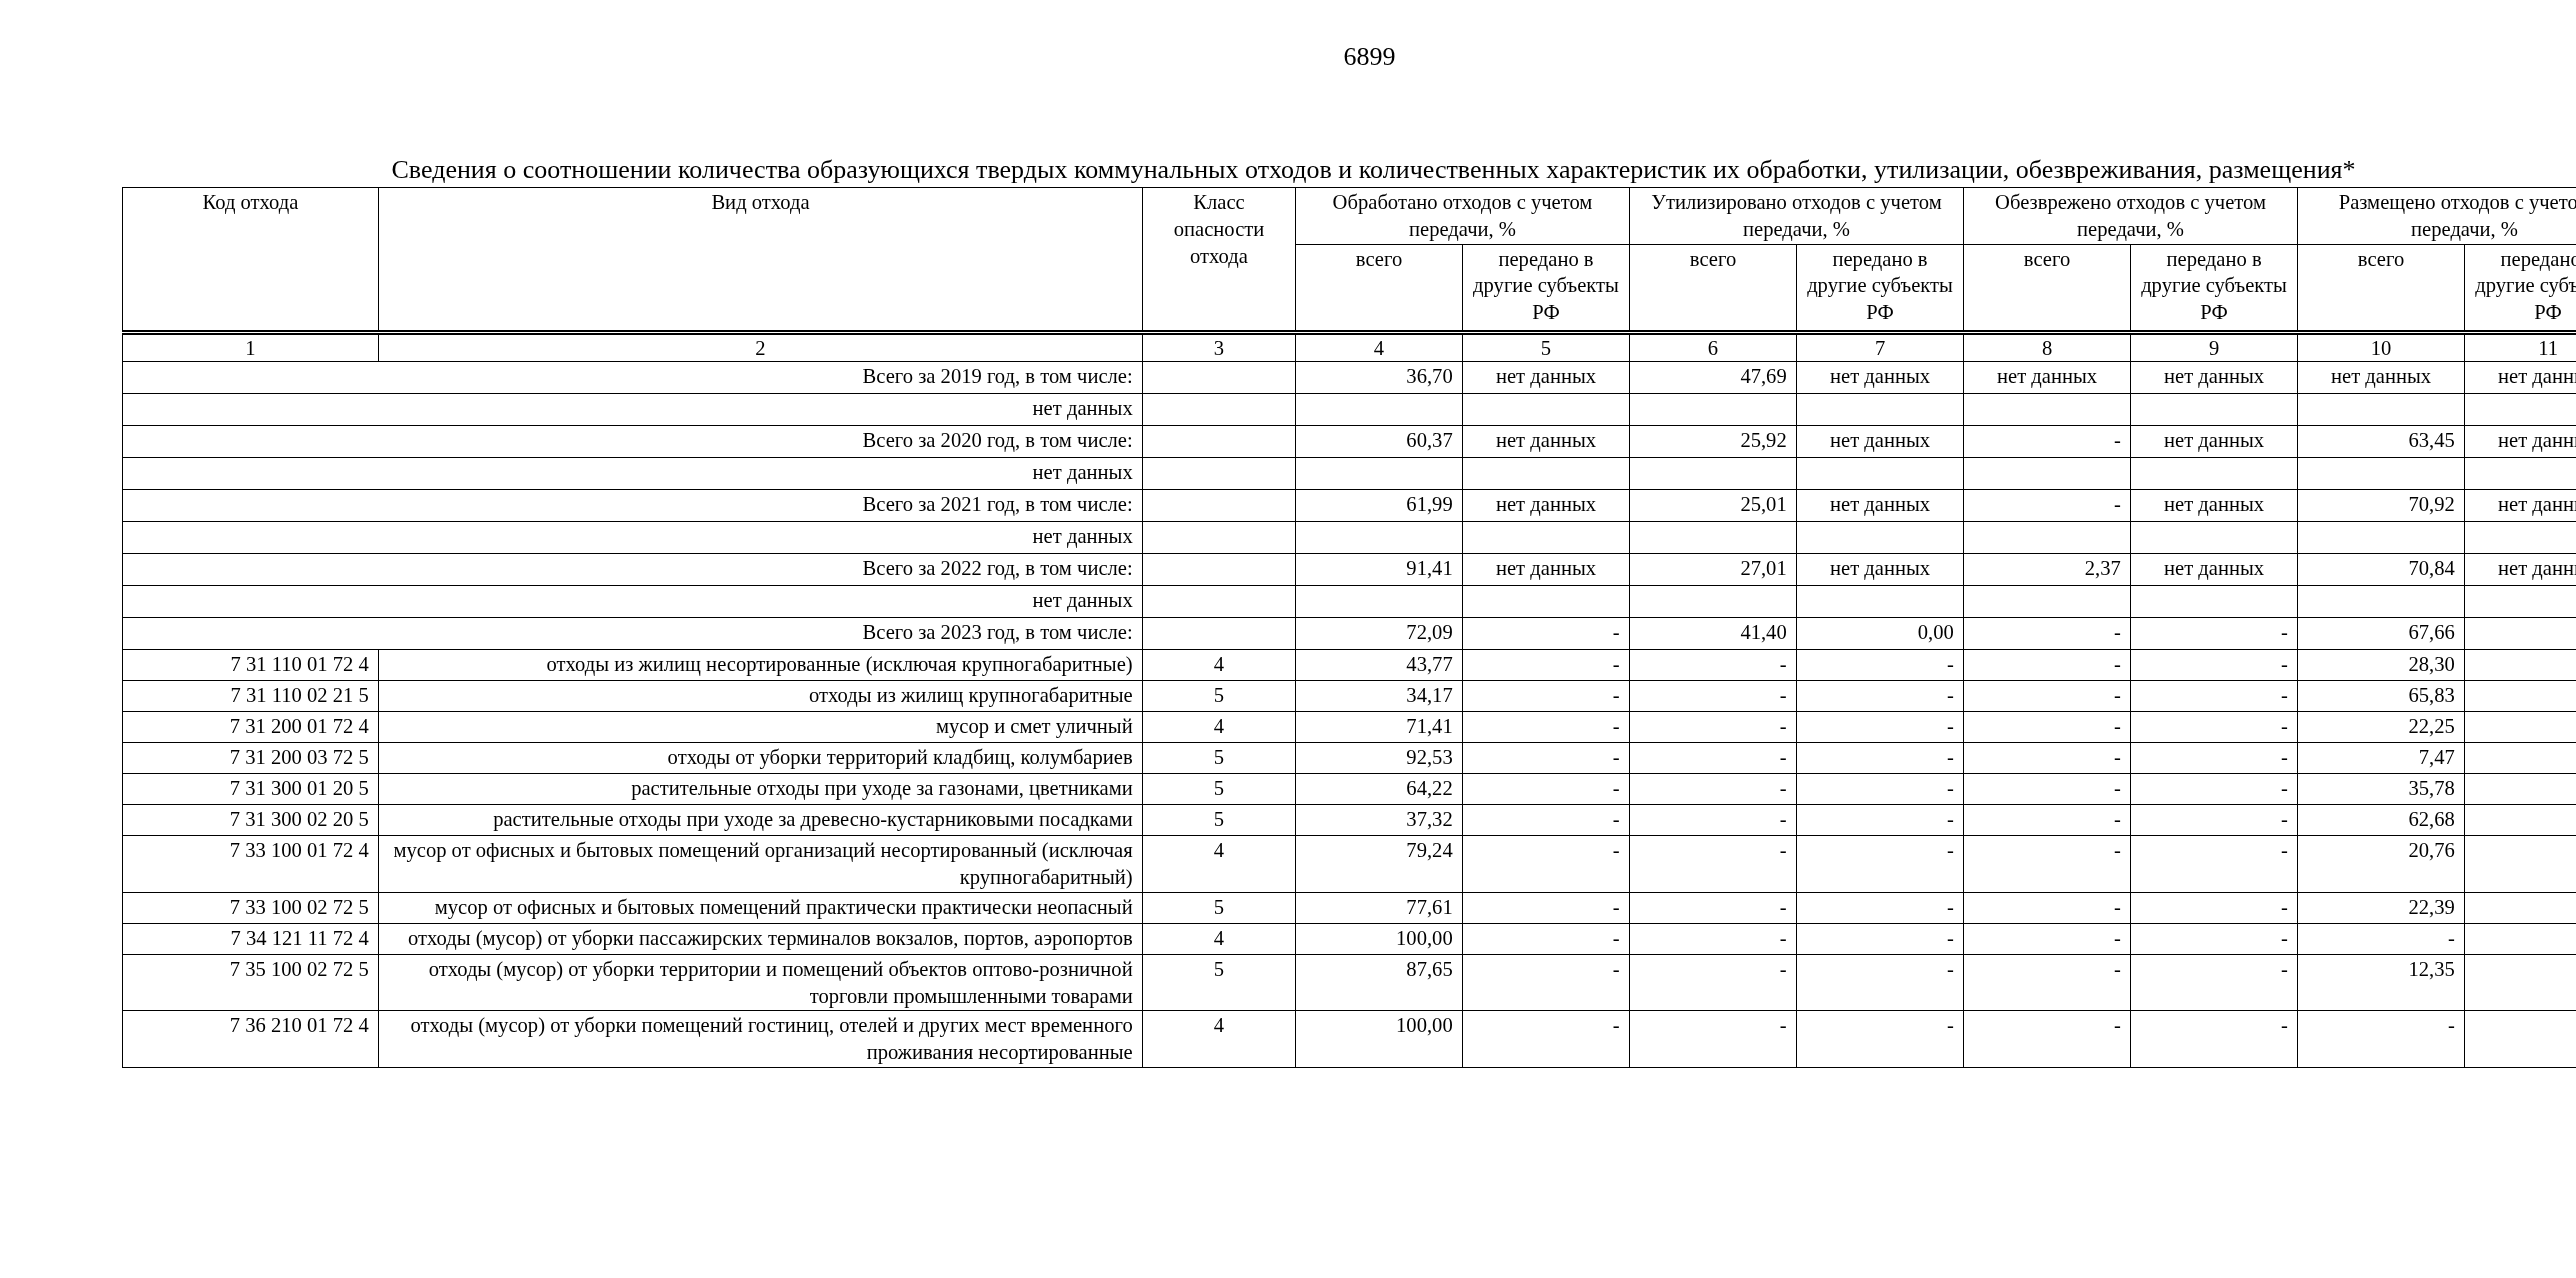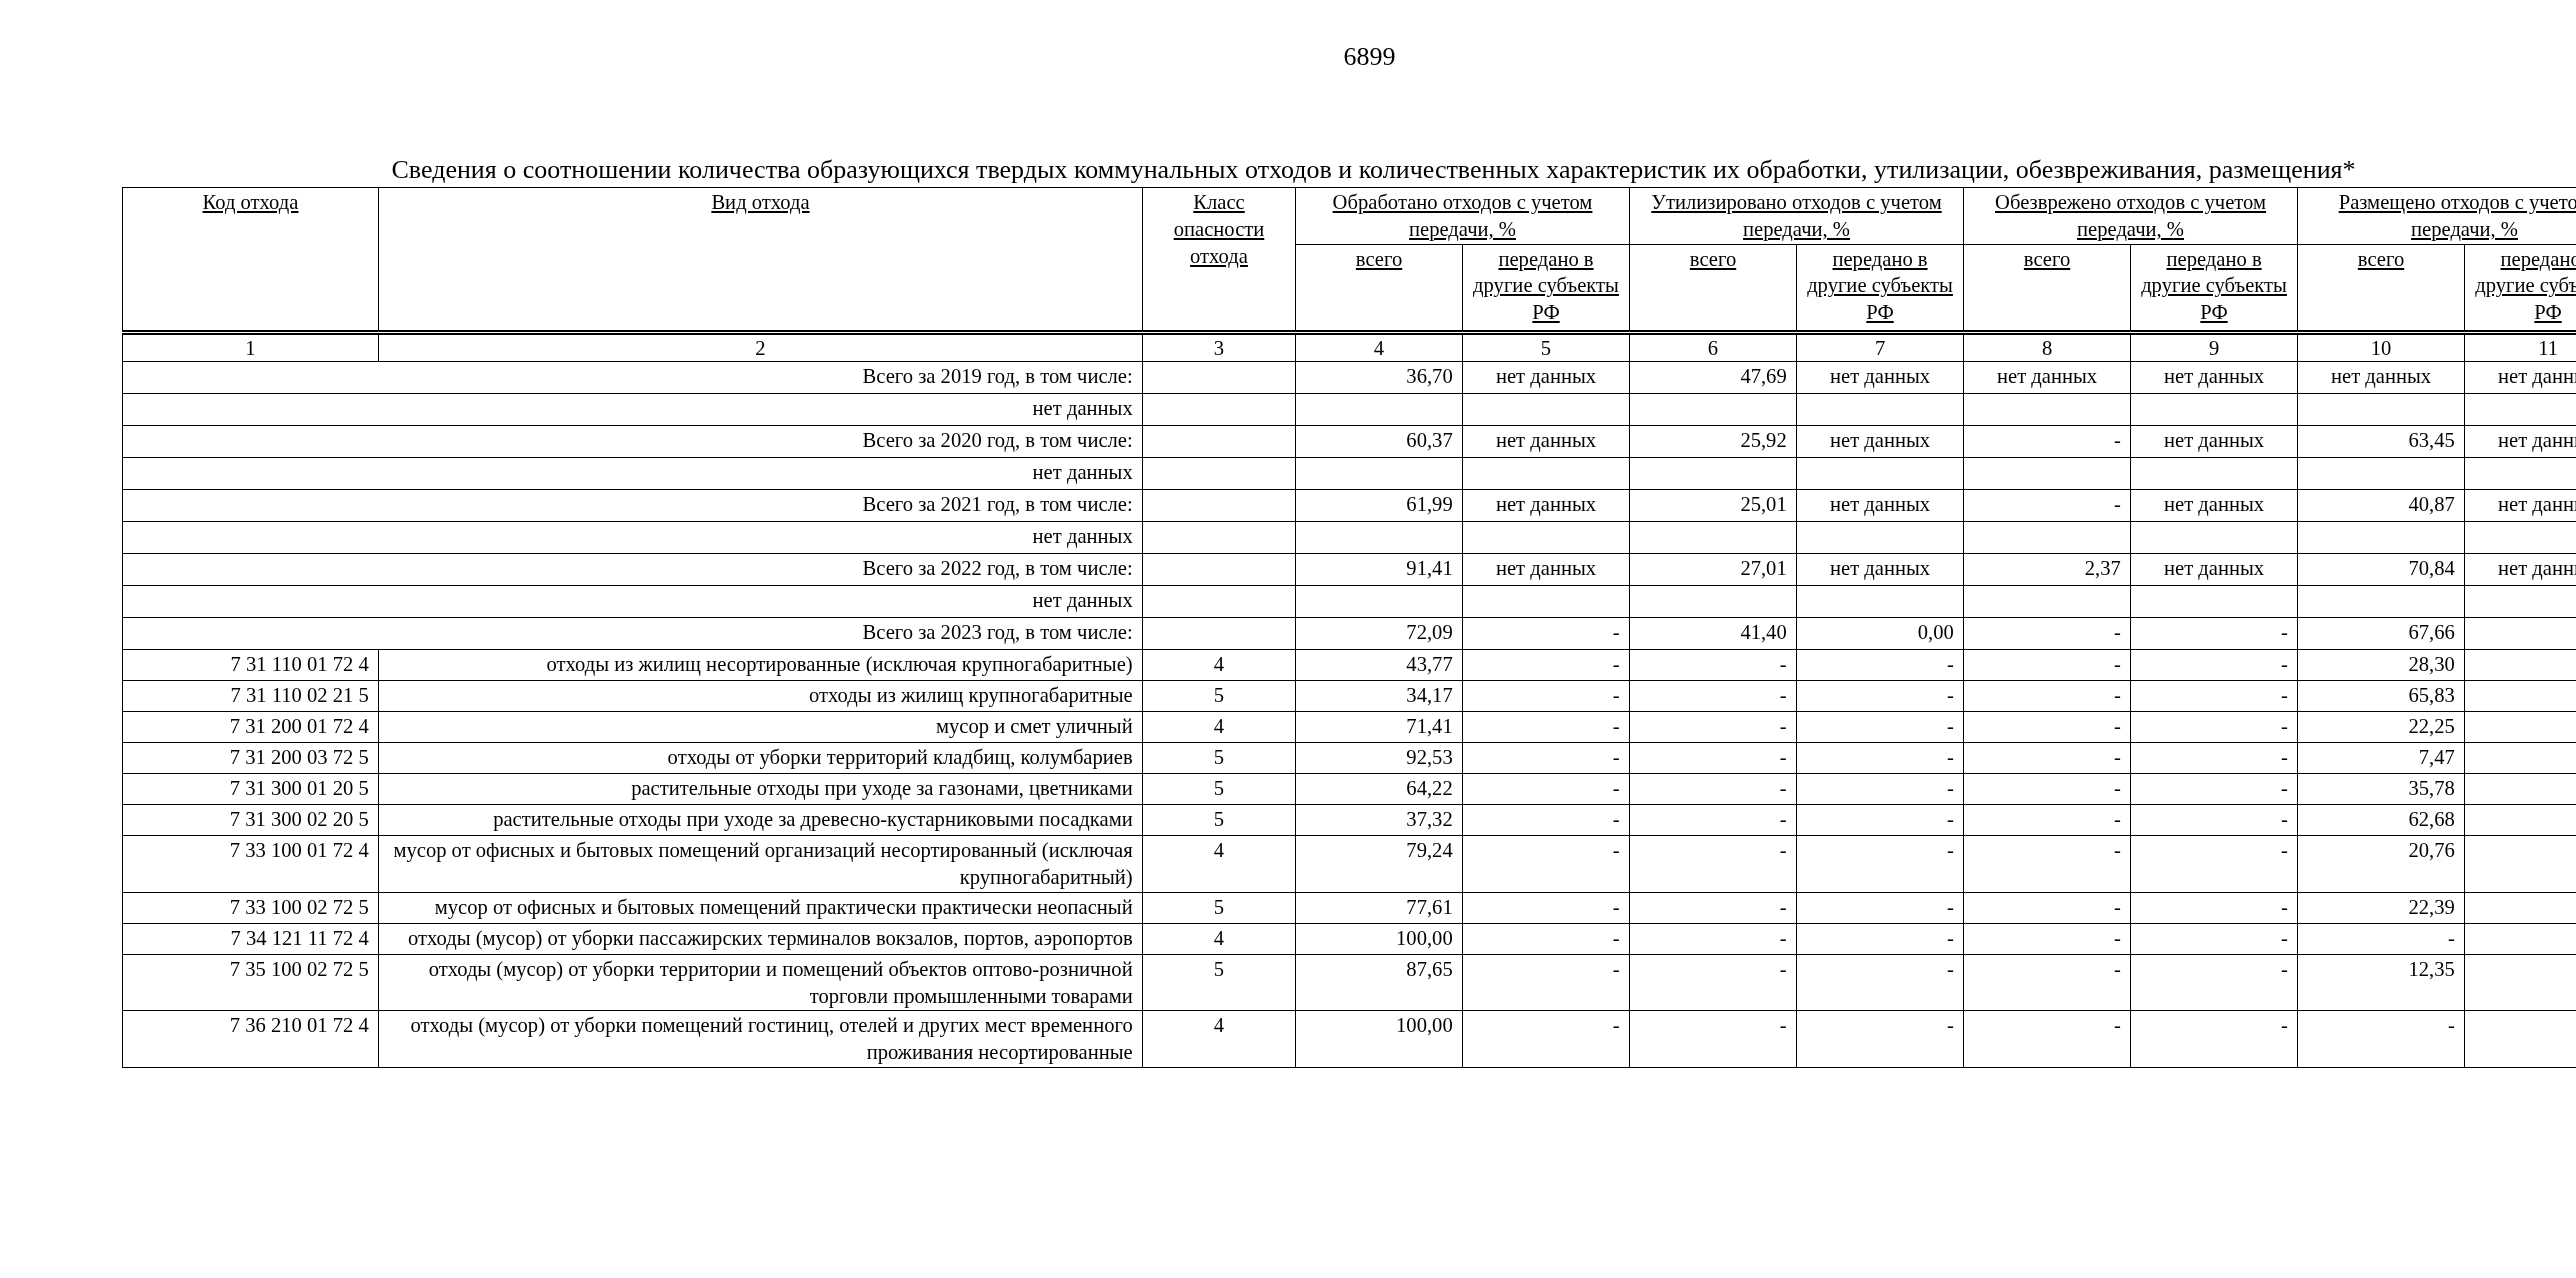--- a/index.html
+++ b/index.html
@@ -1,21 +1,21 @@
 <!DOCTYPE html>
 <html style="font-size:8.2px"><head>
 <meta charset="utf-8">
 <style>
   html, body { margin:0; padding:0; background:#fff; }
   body { width:2739px; height:1278px; position:relative; font-family:"Liberation Serif", serif; color:#000; overflow:hidden; }
   .page-num { position:absolute; top:42px; left:0; width:2739px; text-align:center; font-size:26px; }
   .doc-title { position:absolute; top:155px; left:124px; width:2499px; text-align:center; font-size:26px; white-space:nowrap; }
   table { position:absolute; top:187px; left:122px; width:2509px; border-collapse:collapse; table-layout:fixed; font-size:20.6px; line-height:1.3; }
   td, th { border:1.5px solid #000; padding:1px 9.3px; vertical-align:top; font-weight:normal; }
-  th { text-align:center;text-decoration:underline; }
+  th { text-align:center; }
   .hdr-num td { text-align:center; border-top:5.2px double #000; padding:0 5.2px; }
   .r { text-align:right; }
   .c { text-align:center; }
   .l { text-align:right; }
   tbody tr.row td { height:28px; }
   tr.total td, tr.nodata td { height:29px; }
 </style>
 </head>
 <body>
 
@@ -121,21 +121,21 @@
       </tr>
       <tr class="total">
         <td colspan="2" class="l">Всего за 2021 год, в том числе:</td>
         <td></td>
         <td class="r">61,99</td>
         <td class="c">нет данных</td>
         <td class="r">25,01</td>
         <td class="c">нет данных</td>
         <td class="r">-</td>
         <td class="c">нет данных</td>
-        <td class="r">40,87</td>
+        <td class="r">70,92</td>
         <td class="c">нет данных</td>
       </tr>
       <tr class="nodata">
         <td colspan="2" class="l">нет данных</td>
         <td></td>
         <td></td>
         <td></td>
         <td></td>
         <td></td>
         <td></td>

